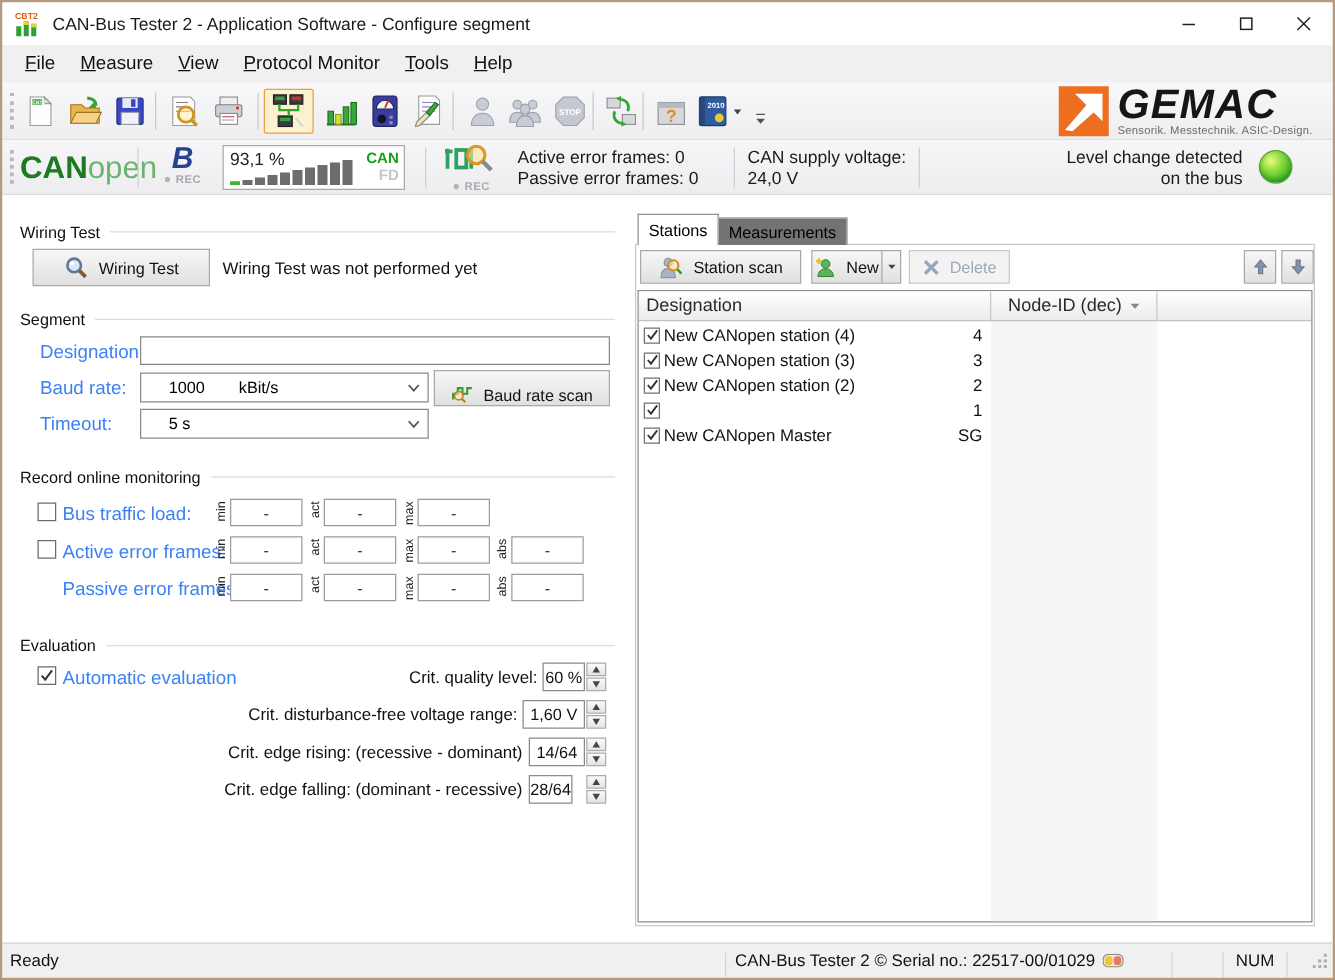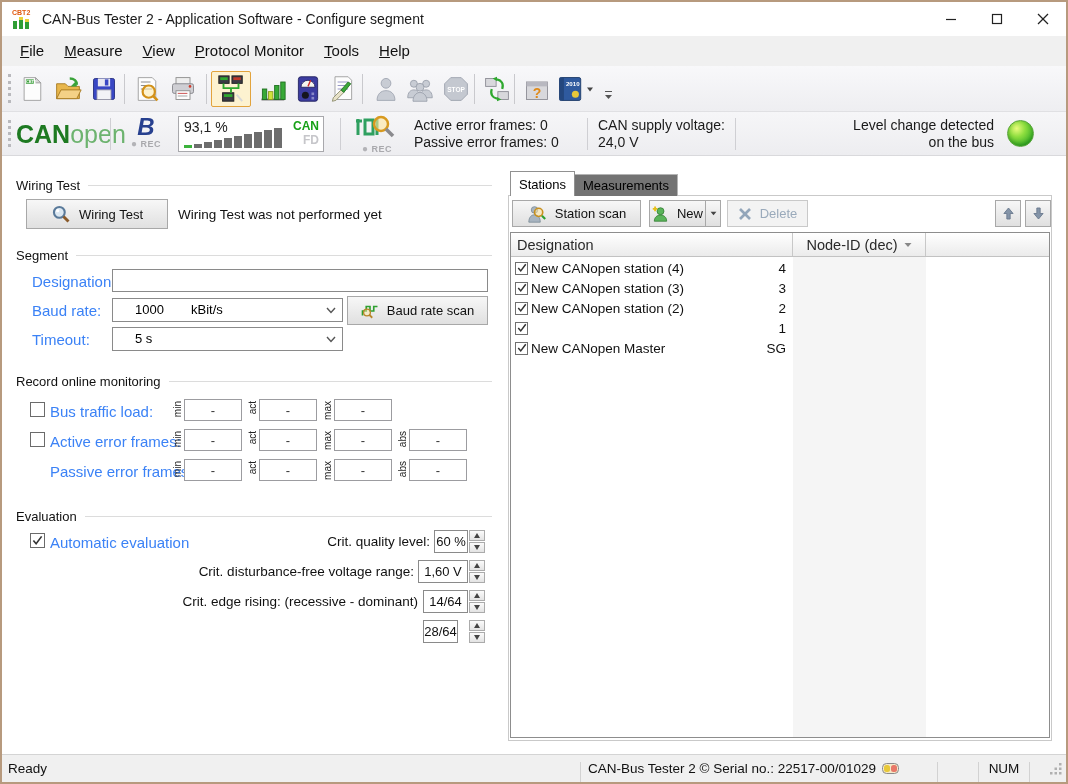--- a/index.html
+++ b/index.html
@@ -66,21 +66,21 @@
          background:linear-gradient(#f7f7f7,#e0e0e0); border:1px solid #a8a8a8; font-size:13px; color:#111; }
   .wiring-btn { position:absolute; left:24px; top:43px; width:142px; height:30px; }
   .wiring-status { position:absolute; left:176px; top:51px; font-size:13.5px; color:#111; }
 
   .f-label { position:absolute; font-size:15px; color:#3b82f6; }
   .t-input { position:absolute; background:#fff; border:1px solid #8a8a8a; font-size:13px; padding:0 4px; }
   .combo { position:absolute; background:#fff; border:1px solid #8a8a8a; font-size:13px; }
   .combo .val { position:absolute; left:22px; top:3px; }
   .combo .unit { position:absolute; left:78px; top:3px; }
   .combo .chev { position:absolute; right:6px; top:8px; }
-  .baud-btn { position:absolute; left:345px; top:140px; width:141px; height:29px; }
+  .baud-btn { position:absolute; left:345px; top:140px; width:141px; height:29px;align-items:flex-end; }
 
   .chk { position:absolute; width:15px; height:15px; background:#fff; border:1px solid #6b6b6b; display:flex; align-items:center; justify-content:center; }
   .vtag { position:absolute; font-size:10px; color:#222; writing-mode:vertical-rl; transform:rotate(180deg); }
   .mfield { position:absolute; width:58px; height:22px; border:1px solid #9c9ca0; background:#fff; font-size:13px; color:#333;
             display:flex; align-items:center; justify-content:center; }
   .r-label { position:absolute; font-size:13.5px; color:#111; text-align:right; }
 
   .spinbox { position:absolute; height:23px; border:1px solid #8a8a8a; background:#fff; font-size:13px; color:#111;
              display:flex; align-items:center; justify-content:center; }
   .spinner { position:absolute; width:16px; height:23px; display:flex; flex-direction:column; gap:1px; }
@@ -310,20 +310,32 @@
           <polygon points="1,2.5 7,2.5 4,6.5" fill="#444"></polygon>
         </svg>
     </div>
     <div class="tb-overflow" style="left:600px">
       <svg width="9" height="12" viewBox="0 0 9 12">
           <line x1="1" y1="1.5" x2="8" y2="1.5" stroke="#555"></line>
           <polygon points="1,5 8,5 4.5,9" fill="#555"></polygon>
         </svg>
     </div>
 
+    <div class="gemac">
+      <svg width="42" height="42" viewBox="0 0 42 42">
+        <rect x="1" y="1" width="40" height="40" fill="#ec6e1e"></rect>
+        <polygon points="14,7 36,7 36,29" fill="#fff"></polygon>
+        <polygon points="6,36 24,15 30,21 12,37" fill="#fff"></polygon>
+        <polygon points="20,14 28,22 36,29 14,7" fill="#ec6e1e" opacity="0"></polygon>
+      </svg>
+      <div class="gemac-text">
+        <div class="gemac-name">GEMAC</div>
+        <div class="gemac-tag">Sensorik. Messtechnik. ASIC-Design.</div>
+      </div>
+    </div>
   </div>
 
   <div class="statusstrip">
     <div class="grip" style="left:6px"></div>
     <div class="canopen"><span class="b">CAN</span><span class="l">open</span></div>
     <div class="ss-sep" style="left:108px"></div>
 
     <div class="brec">
       <div class="b">B</div>
       <div class="rec-line"><span class="dot">●</span> <span>REC</span></div>
@@ -496,20 +508,21 @@
     <div class="spinbox" style="left:421px; top:434px; width:45px">14/64</div>
     <div class="spinner" style="left:467px; top:434px">
       <div class="spin-btn">
           <div class="tri-up"></div>
         </div>
       <div class="spin-btn">
           <div class="tri-dn"></div>
         </div>
     </div>
 
+    <div class="r-label" style="left:130px; top:468px; width:286px">Crit. edge falling: (dominant - recessive)</div>
     <div class="spinbox" style="left:421px; top:464px; width:35px">28/64</div>
     <div class="spinner" style="left:467px; top:464px">
       <div class="spin-btn">
           <div class="tri-up"></div>
         </div>
       <div class="spin-btn">
           <div class="tri-dn"></div>
         </div>
     </div>
 

